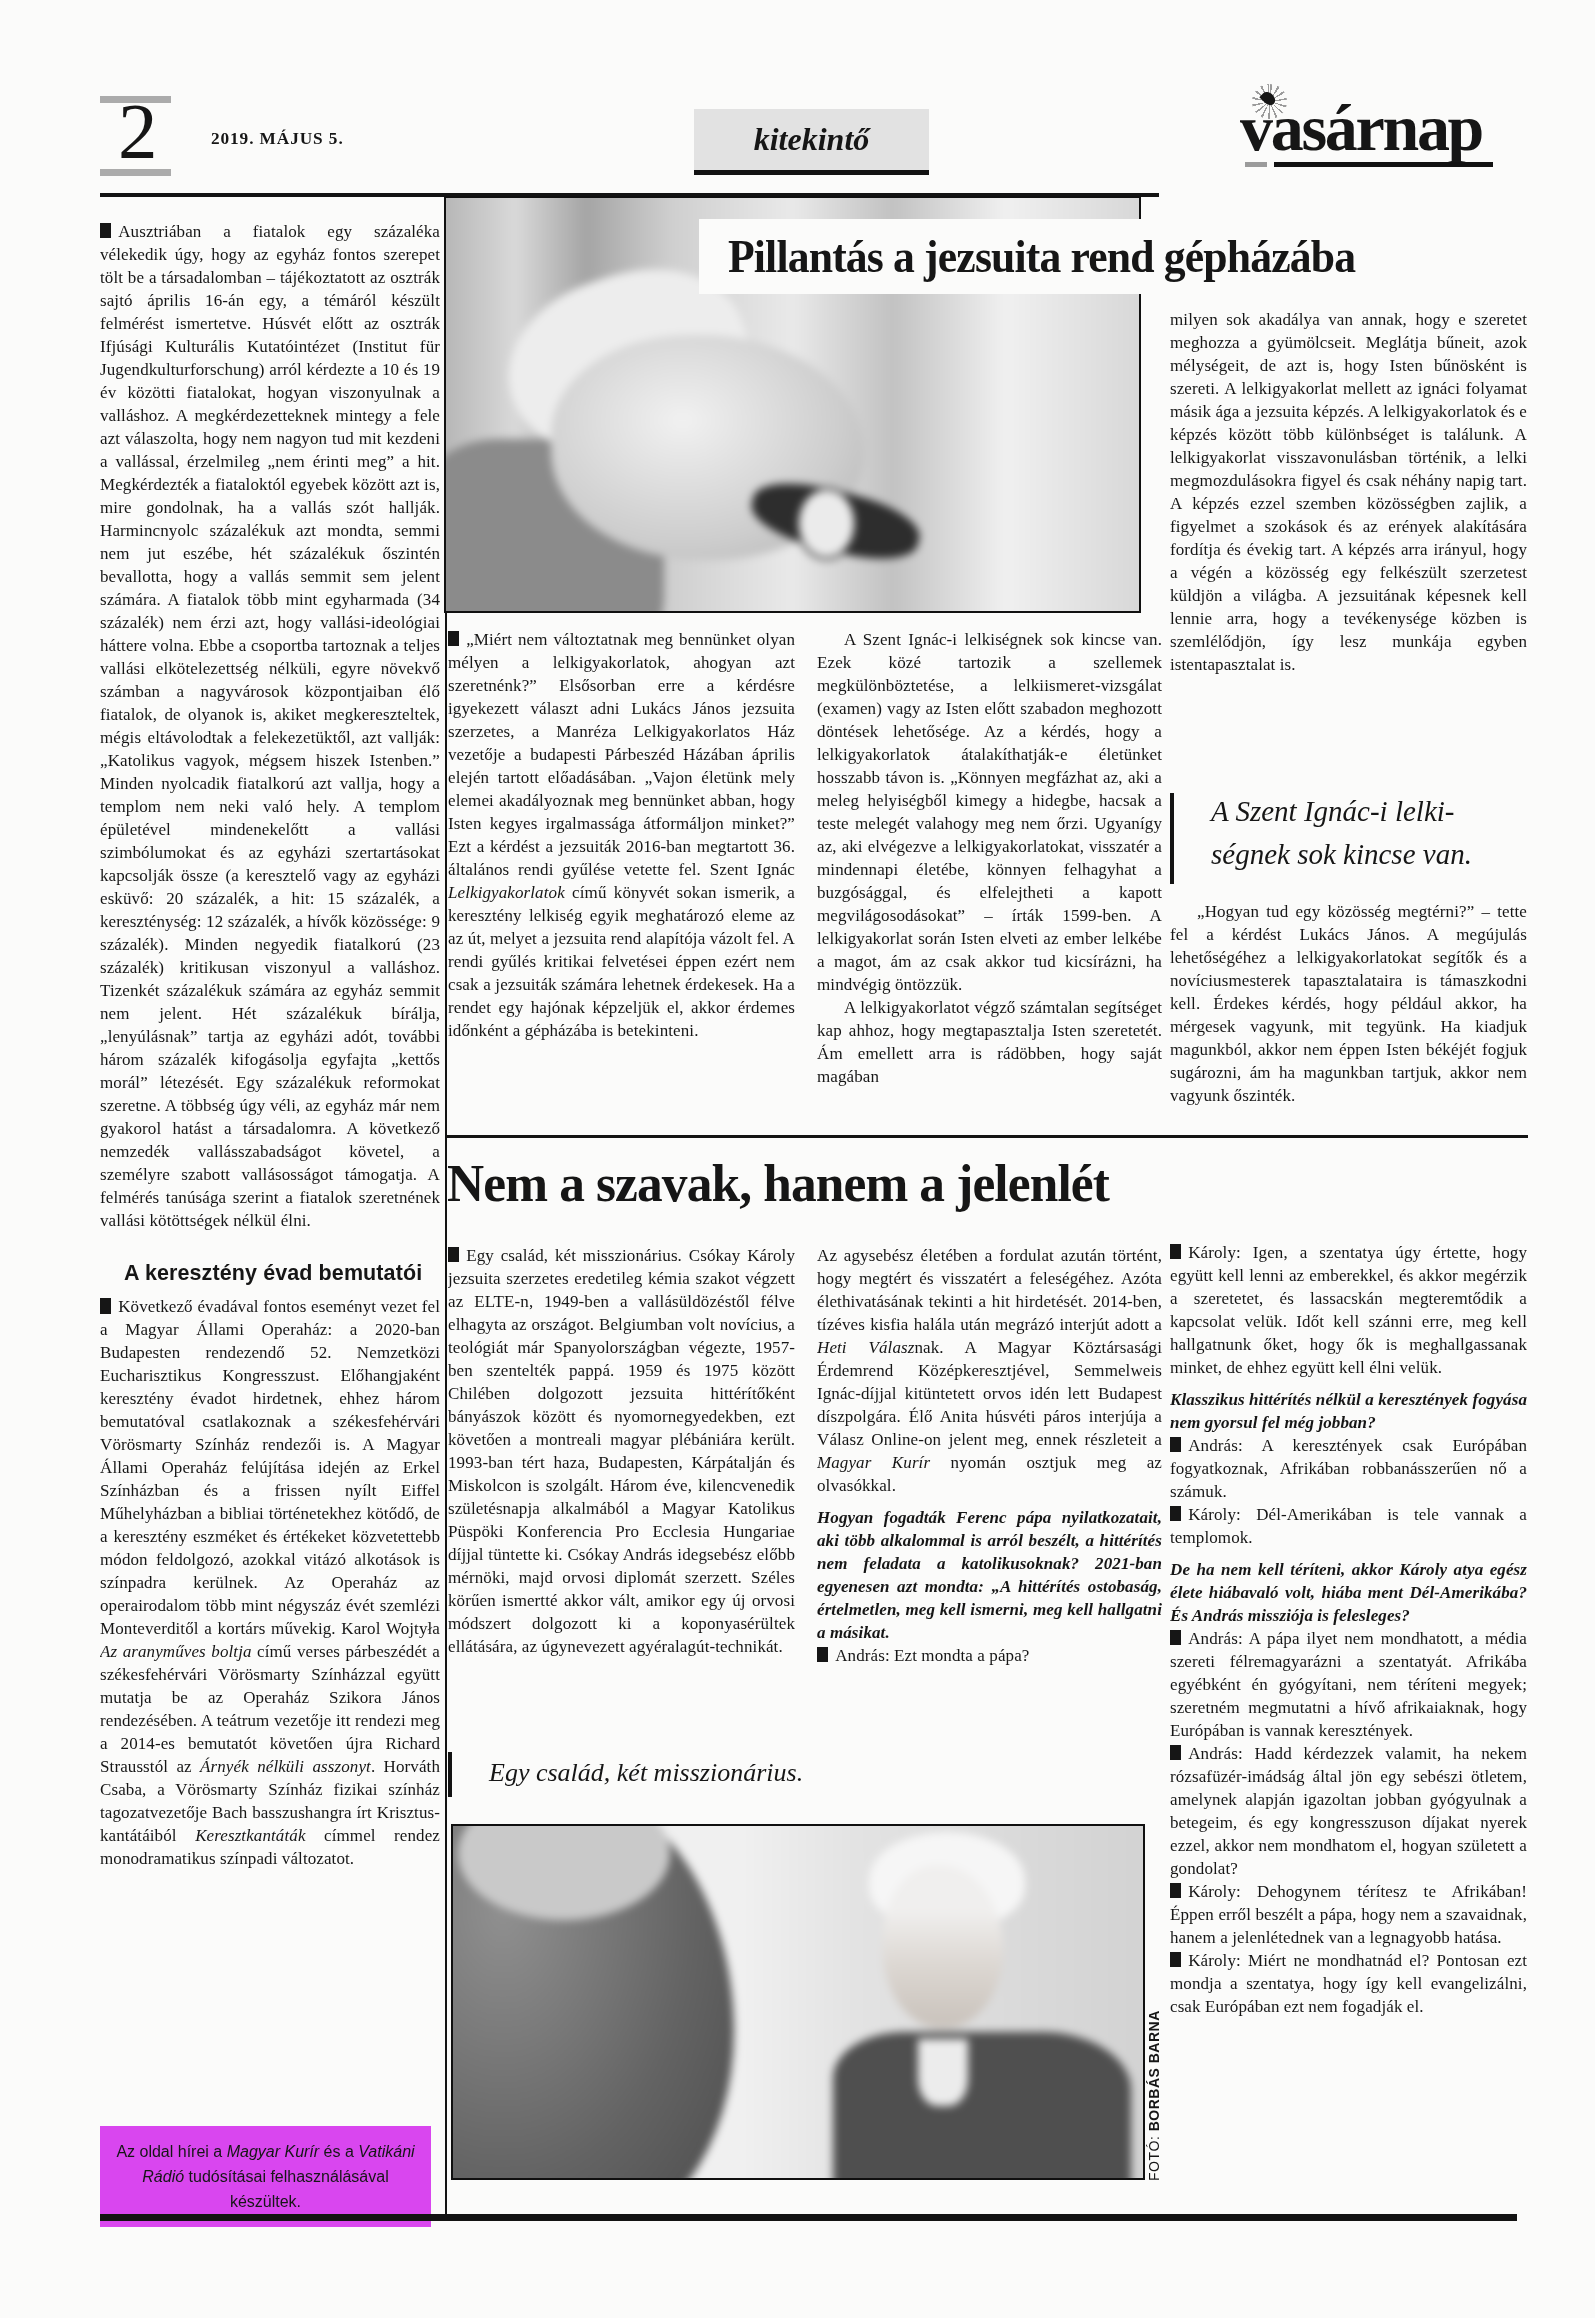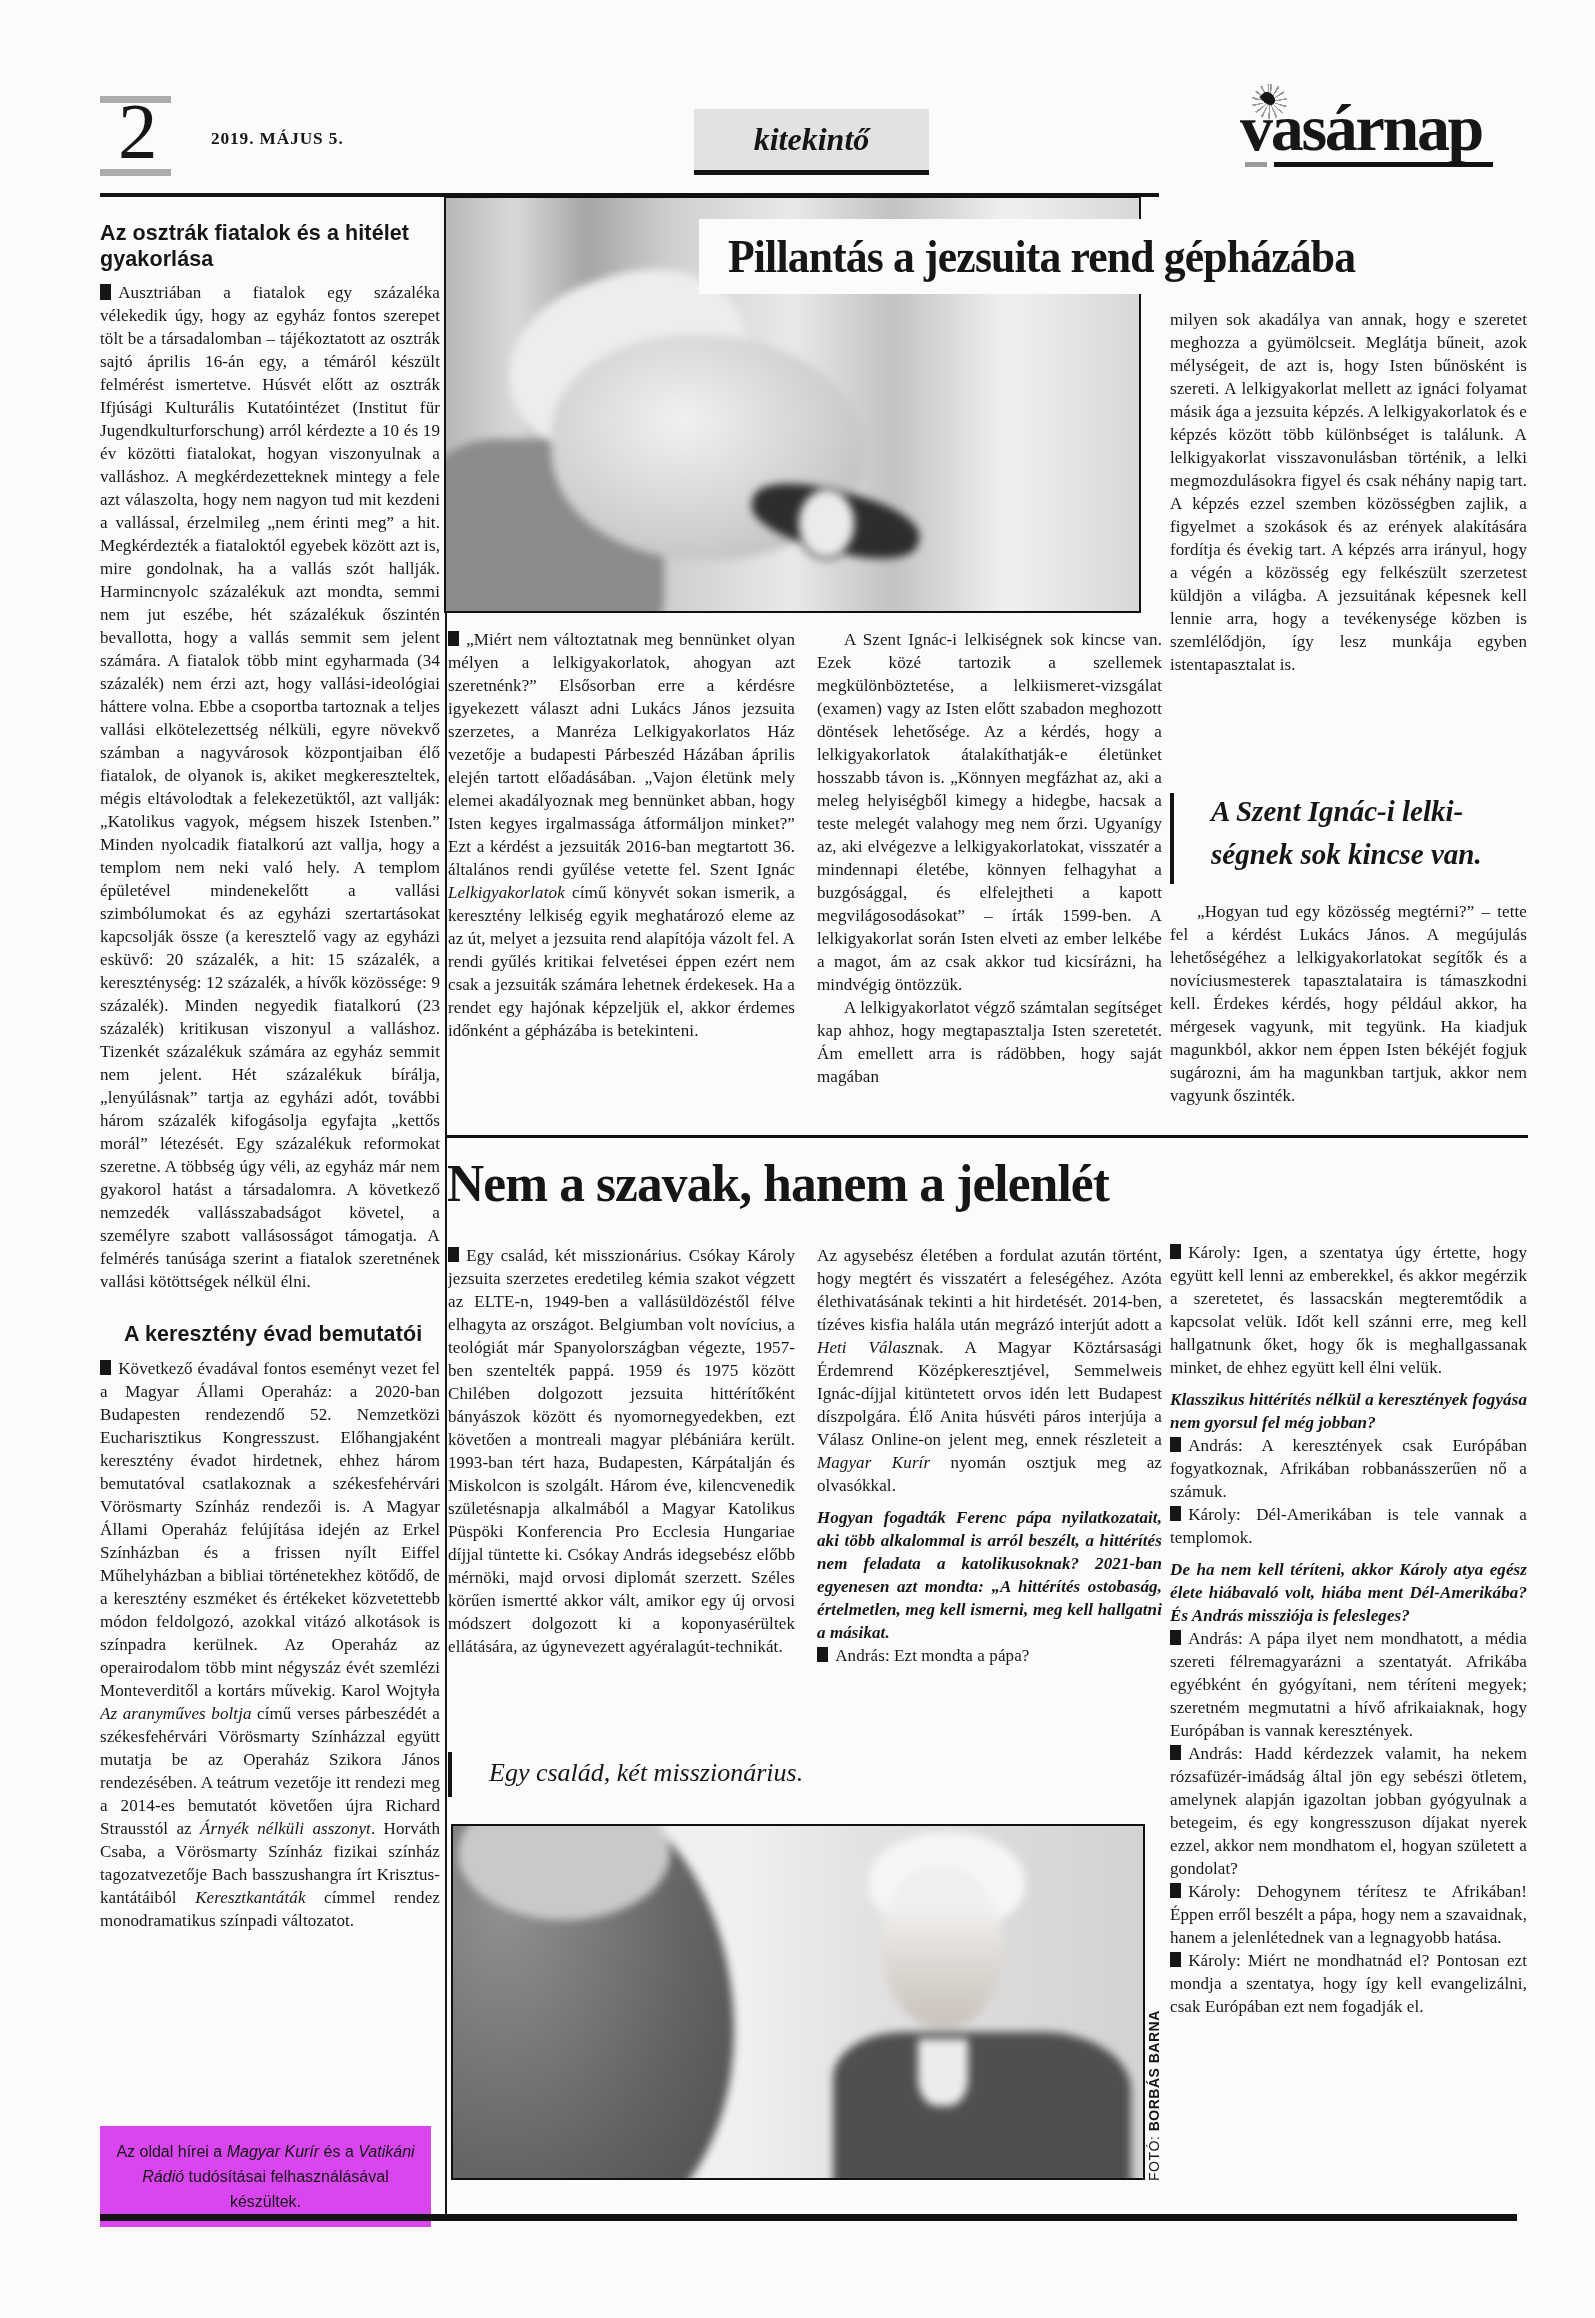--- a/index.html
+++ b/index.html
@@ -95,21 +95,21 @@
   #hl1-band h1 { font-size:46px; font-weight:700; letter-spacing:-0.9px; white-space:nowrap;
                  transform:scaleX(.95); transform-origin:0 50%; }
   #a1col1 { left:448px; top:628px; width:347px; height:504px; overflow:hidden; }
   #a1col2 { left:817px; top:628px; width:345px; height:504px; overflow:hidden; }
   #a1col3a { left:1170px; top:308px; width:357px; height:475px; overflow:hidden; }
   #a1col3b { left:1170px; top:900px; width:357px; height:233px; overflow:hidden; }
 
   .pullquote { position:absolute; }
   .pq-bar { position:absolute; left:0; top:2.8px; bottom:3.7px; width:4.2px; background:#131313; }
   .pq-text { margin-left:41px; font-style:italic; }
-  #pq1 { left:1170px; top:790px; width:357px; height:98px;font-weight:bold; }
+  #pq1 { left:1170px; top:790px; width:357px; height:98px; }
   #pq1 .pq-text { font-size:29px; line-height:43px; }
   #pq2 { left:448px; top:1749px; width:477px; height:52px; }
   #pq2 .pq-text { font-size:26px; line-height:47px; white-space:nowrap; }
 
   
   #hl2 { left:447px; top:1153px; width:1081px; font-size:53px; font-weight:700;
          letter-spacing:-0.9px; transform:scaleX(.97); transform-origin:0 50%; }
   #a2col1 { left:448px; top:1244px; width:347px; height:501px; overflow:hidden; }
   #a2col2 { left:817px; top:1244px; width:345px; height:565px; overflow:hidden; }
   #a2col3 { left:1170px; top:1241px; width:357px; height:973px; overflow:hidden; }
@@ -138,21 +138,20 @@
     <span class="mh-flame"></span>
     <span class="mh-text">vasárnap</span>
     <span class="mh-sq"></span>
     <span class="mh-underline"></span>
   </div>
 
   <div class="abs rule" id="rule-top"></div>
   <div class="abs rule" id="vdivider"></div>
 
   <div class="abs" id="left-col">
-    <h2 class="sans-title lc-t">Az osztrák fiatalok és a hitélet gyakorlása</h2>
     <p class="bodytext"><span class="bq"></span><span><span class="seg-n">Ausztriában a fiatalok egy százaléka vélekedik úgy, hogy az egyház fontos szerepet tölt be a társadalomban – tájékoztatott az osztrák sajtó április 16-án egy, a témáról készült felmérést ismertetve. Húsvét előtt az osztrák Ifjúsági Kulturális Kutatóintézet (Institut für Jugendkulturforschung) arról kérdezte a 10 és 19 év közötti fiatalokat, hogyan viszonyulnak a valláshoz. A megkérdezetteknek mintegy a fele azt válaszolta, hogy nem nagyon tud mit kezdeni a vallással, érzelmileg „nem érinti meg” a hit. Megkérdezték a fiataloktól egyebek között azt is, mire gondolnak, ha a vallás szót hallják. Harmincnyolc százalékuk azt mondta, semmi nem jut eszébe, hét százalékuk őszintén bevallotta, hogy a vallás semmit sem jelent számára. A fiatalok több mint egyharmada (34 százalék) nem érzi azt, hogy vallási-ideológiai háttere volna. Ebbe a csoportba tartoznak a teljes vallási elkötelezettség nélküli, egyre növekvő számban a nagyvárosok központjaiban élő fiatalok, de olyanok is, akiket megkereszteltek, mégis eltávolodtak a felekezetüktől, azt vallják: „Katolikus vagyok, mégsem hiszek Istenben.” Minden nyolcadik fiatalkorú azt vallja, hogy a templom nem neki való hely. A templom épületével mindenekelőtt a vallási szimbólumokat és az egyházi szertartásokat kapcsolják össze (a keresztelő vagy az egyházi esküvő: 20 százalék, a hit: 15 százalék, a kereszténység: 12 százalék, a hívők közössége: 9 százalék). Minden negyedik fiatalkorú (23 százalék) kritikusan viszonyul a valláshoz. Tizenkét százalékuk számára az egyház semmit nem jelent. Hét százalékuk bírálja, „lenyúlásnak” tartja az egyházi adót, további három százalék kifogásolja egyfajta „kettős morál” létezését. Egy százalékuk reformokat szeretne. A többség úgy véli, az egyház már nem gyakorol hatást a társadalomra. A következő nemzedék vallásszabadságot követel, a személyre szabott vallásosságot támogatja. A felmérés tanúsága szerint a fiatalok szeretnének vallási kötöttségek nélkül élni.</span></span></p>
     <h2 class="sans-title lc-t lc-t2">A keresztény évad bemutatói</h2>
     <p class="bodytext"><span class="bq"></span><span><span class="seg-n">Következő évadával fontos eseményt vezet fel a Magyar Állami Operaház: a 2020-ban Budapesten rendezendő 52. Nemzetközi Eucharisztikus Kongresszust. Előhangjaként keresztény évadot hirdetnek, ehhez három bemutatóval csatlakoznak a székesfehérvári Vörösmarty Színház rendezői is. A Magyar Állami Operaház felújítása idején az Erkel Színházban és a frissen nyílt Eiffel Műhelyházban a bibliai történetekhez kötődő, de a keresztény eszméket és értékeket közvetettebb módon feldolgozó, azokkal vitázó alkotások is színpadra kerülnek. Az Operaház az operairodalom több mint négyszáz évét szemlézi Monteverditől a kortárs művekig. Karol Wojtyła </span><span class="seg-i">Az aranyműves boltja</span><span class="seg-n"> című verses párbeszédét a székesfehérvári Vörösmarty Színházzal együtt mutatja be az Operaház Szikora János rendezésében. A teátrum vezetője itt rendezi meg a 2014-es bemutatót követően újra Richard Strausstól az </span><span class="seg-i">Árnyék nélküli asszonyt</span><span class="seg-n">. Horváth Csaba, a Vörösmarty Színház fizikai színház tagozatvezetője Bach basszushangra írt Krisztus-kantátáiból </span><span class="seg-i">Keresztkantáták</span><span class="seg-n"> címmel rendez monodramatikus színpadi változatot.</span></span></p>
   </div>
   <div class="abs" id="infobox"><span><span class="seg-n">Az oldal hírei a </span><span class="seg-i">Magyar Kurír</span><span class="seg-n"> és a </span><span class="seg-i">Vatikáni Rádió</span><span class="seg-n"> tudósításai felhasználásával készültek.</span></span></div>
 
   <div class="abs photo" id="photo1">
     <div class="ph-art">
       <div class="bg1"></div>
       <div class="sleeve"></div>

